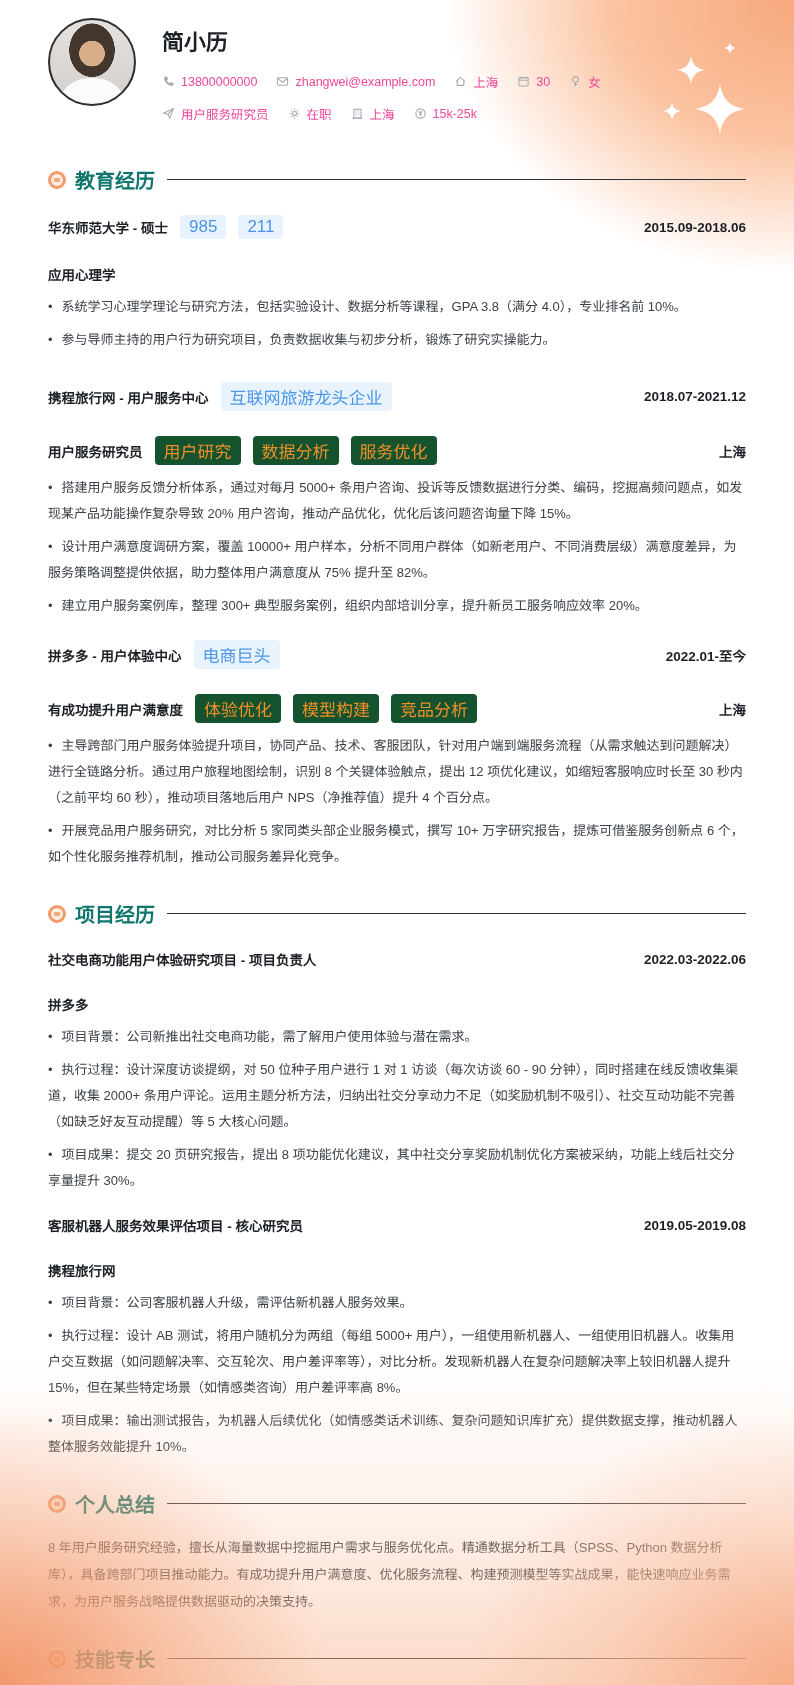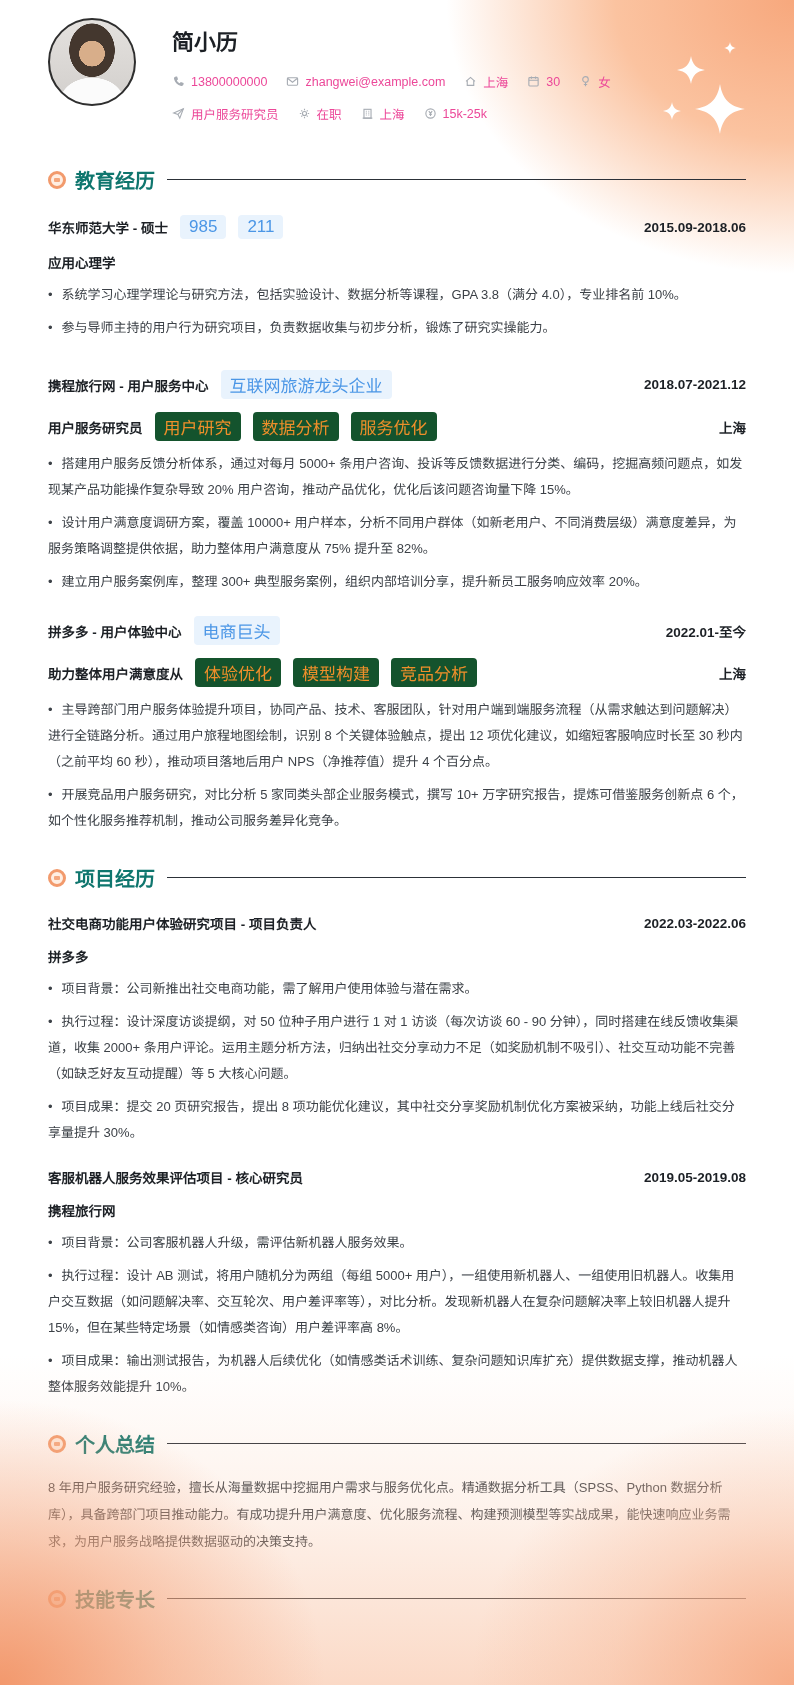--- a/index.html
+++ b/index.html
@@ -12,21 +12,21 @@
   .sparkles{position:absolute;top:34px;right:28px;}
   .decor-bottom{position:absolute;left:0;right:0;bottom:0;height:600px;z-index:5;pointer-events:none;
     background:
       radial-gradient(ellipse 62% 72% at 0% 100%, rgba(242,147,101,0.92) 0%, rgba(244,160,118,0.48) 34%, rgba(247,180,145,0) 66%),
       radial-gradient(ellipse 58% 66% at 100% 100%, rgba(246,166,126,0.88) 0%, rgba(248,185,152,0.42) 40%, rgba(250,205,180,0) 70%),
       linear-gradient(to top, rgba(247,180,142,0.5) 0%, rgba(249,200,170,0.22) 30%, rgba(250,210,185,0) 55%);}
 
   .content{position:relative;z-index:1;padding:18px 48px 0;}
 
   
-  .header{display:flex;gap:36px;align-items:flex-start;}
+  .header{display:flex;gap:26px;align-items:flex-start;}
   .avatar{width:88px;height:88px;border-radius:50%;flex-shrink:0;border:2px solid #2e2e2e;box-sizing:border-box;
     background:
       radial-gradient(circle 13px at 50% 40%, #d8ae8a 98%, rgba(0,0,0,0) 100%),
       radial-gradient(ellipse 23px 27px at 50% 36%, #44372e 98%, rgba(0,0,0,0) 100%),
       radial-gradient(ellipse 32px 24px at 50% 97%, #fbfbfb 98%, rgba(0,0,0,0) 100%),
       linear-gradient(180deg,#e4e1de,#d2cfcc);}
   .h-info{flex:1;min-width:0;padding-top:4px;}
   .h-name{font-size:22px;font-weight:bold;color:#1c2025;margin:2px 0 16px;}
   .c-row{display:flex;align-items:center;gap:19px;margin-bottom:13px;font-size:12.5px;color:#ec4899;}
   .c-item{display:inline-flex;align-items:center;gap:6px;white-space:nowrap;}
@@ -40,21 +40,21 @@
   .sec-title{font-size:20px;font-weight:bold;color:#0f766e;margin-left:9px;}
   .sec-line{flex:1;height:1px;background:#2c3138;margin-left:12px;}
 
   .row{display:flex;align-items:center;}
   .item-head{margin-top:21px;}
   .b{font-weight:bold;color:#1c2025;font-size:13.5px;}
   .right{margin-left:auto;}
   .badge{font-size:17px;padding:2px 9px;border-radius:4px;margin-left:12px;white-space:nowrap;}
   .badge.blue{color:#4b96e6;background:#e9f3fd;}
   .badge.orange{color:#ef8f2a;background:#14532d;}
-  .sub{margin-top:13px;}
+  .sub{margin-top:25px;}
   ul.bul{list-style:none;margin:10px 0 0;padding:0;}
   ul.bul li{font-size:13px;color:#3c4147;line-height:26px;margin-bottom:7px;}
   ul.bul li::before{content:"•";margin-right:9px;color:#3c4147;}
   .job{margin-bottom:20px;}
   .para{font-size:13px;color:#3c4147;line-height:27px;margin:16px 0 0;}
 </style>
 </head>
 <body>
 
 <div class="page">
@@ -188,21 +188,21 @@
         </ul>
       </div>
 
       <div class="job">
         <div class="row item-head">
           <span class="b">拼多多 - 用户体验中心</span>
           <span class="badge blue">电商巨头</span>
           <span class="right b">2022.01-至今</span>
         </div>
         <div class="row sub">
-          <span class="b">助力整体用户满意度从</span>
+          <span class="b">有成功提升用户满意度</span>
           <span class="badge orange">体验优化</span>
           <span class="badge orange">模型构建</span>
           <span class="badge orange">竞品分析</span>
           <span class="right b">上海</span>
         </div>
         <ul class="bul">
           <li>主导跨部门用户服务体验提升项目，协同产品、技术、客服团队，针对用户端到端服务流程（从需求触达到问题解决）进行全链路分析。通过用户旅程地图绘制，识别 8 个关键体验触点，提出 12 项优化建议，如缩短客服响应时长至 30 秒内（之前平均 60 秒），推动项目落地后用户 NPS（净推荐值）提升 4 个百分点。</li>
           <li>开展竞品用户服务研究，对比分析 5 家同类头部企业服务模式，撰写 10+ 万字研究报告，提炼可借鉴服务创新点 6 个，如个性化服务推荐机制，推动公司服务差异化竞争。</li>
         </ul>
       </div>

